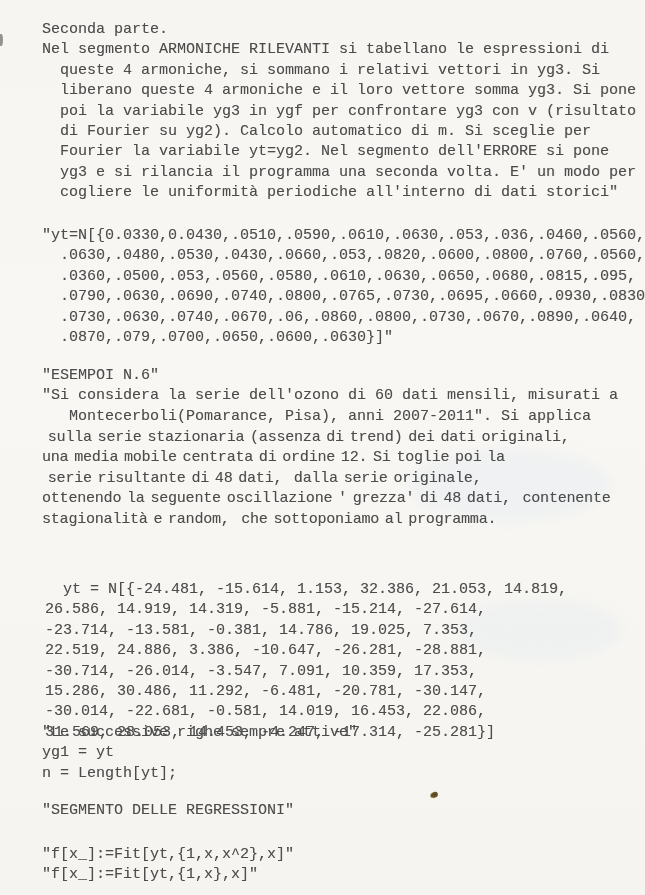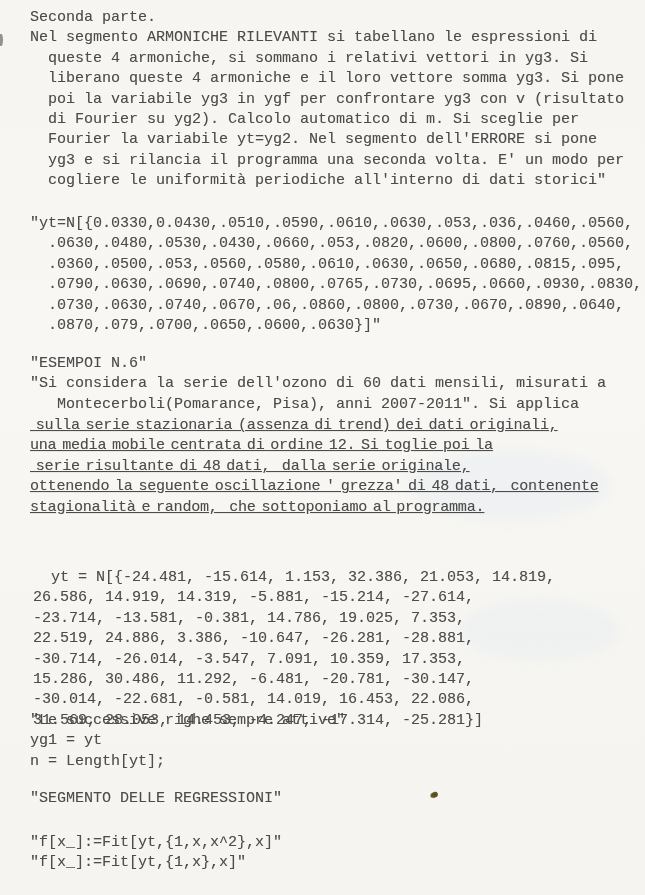--- a/index.html
+++ b/index.html
@@ -11,33 +11,32 @@
     position: relative;
     width: 645px;
     height: 895px;
     overflow: hidden;
     background: linear-gradient(180deg, #f6f5f1 0%, #f8f7f4 40%, #f5f4f0 100%);
     font-family: "Liberation Mono", "DejaVu Sans Mono", monospace;
     color: #4c4c4c;
   }
   pre.block {
     position: absolute;
-    margin: 0;
+    margin: 12px;
     padding: 0;
     font-family: inherit;
     font-size: 15px;
     line-height: 20.4px;
     white-space: pre;
     color: #4c4c4c;
     text-shadow: 0.3px 0.3px 0.6px rgba(95, 95, 95, 0.35);
   }
   pre.block.condensed {
     word-spacing: -3px;
     letter-spacing: -0.2px;
-    text-decoration: underline;
   }
   .intro          { top: 8px;   left: 30px; }
   .data1          { top: 214px; left: 30px; }
   .esempio-head   { top: 354px; left: 30px; }
   .esempio-body   { top: 416px; left: 30px; }
   .data2          { top: 568px; left: 33px; }
   .always-active  { top: 711px; left: 30px; }
   .segmento       { top: 789px; left: 30px; }
   .fit            { top: 833px; left: 30px; }
   .speck {

